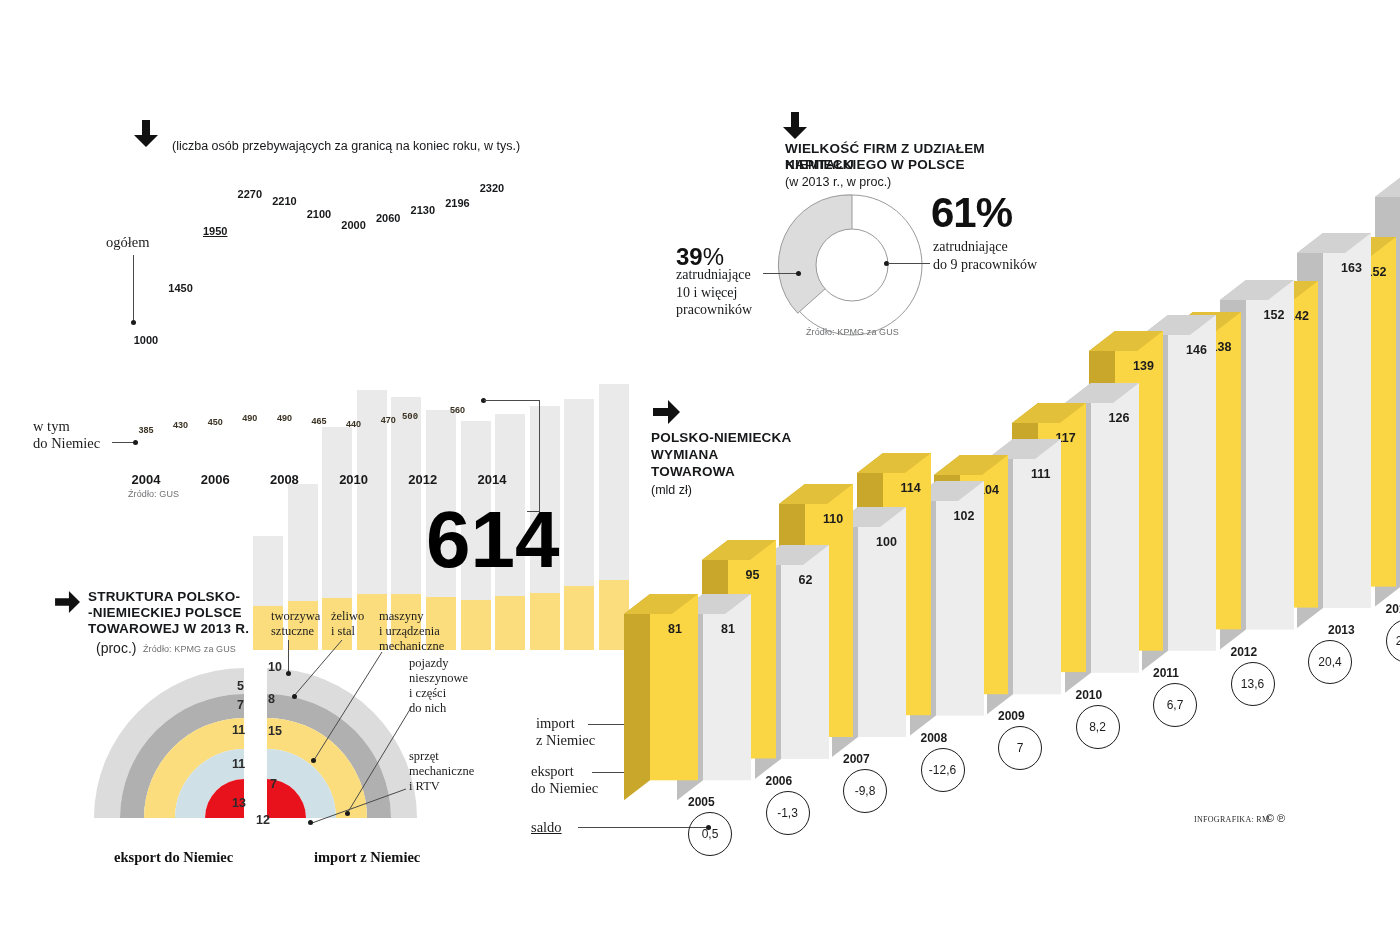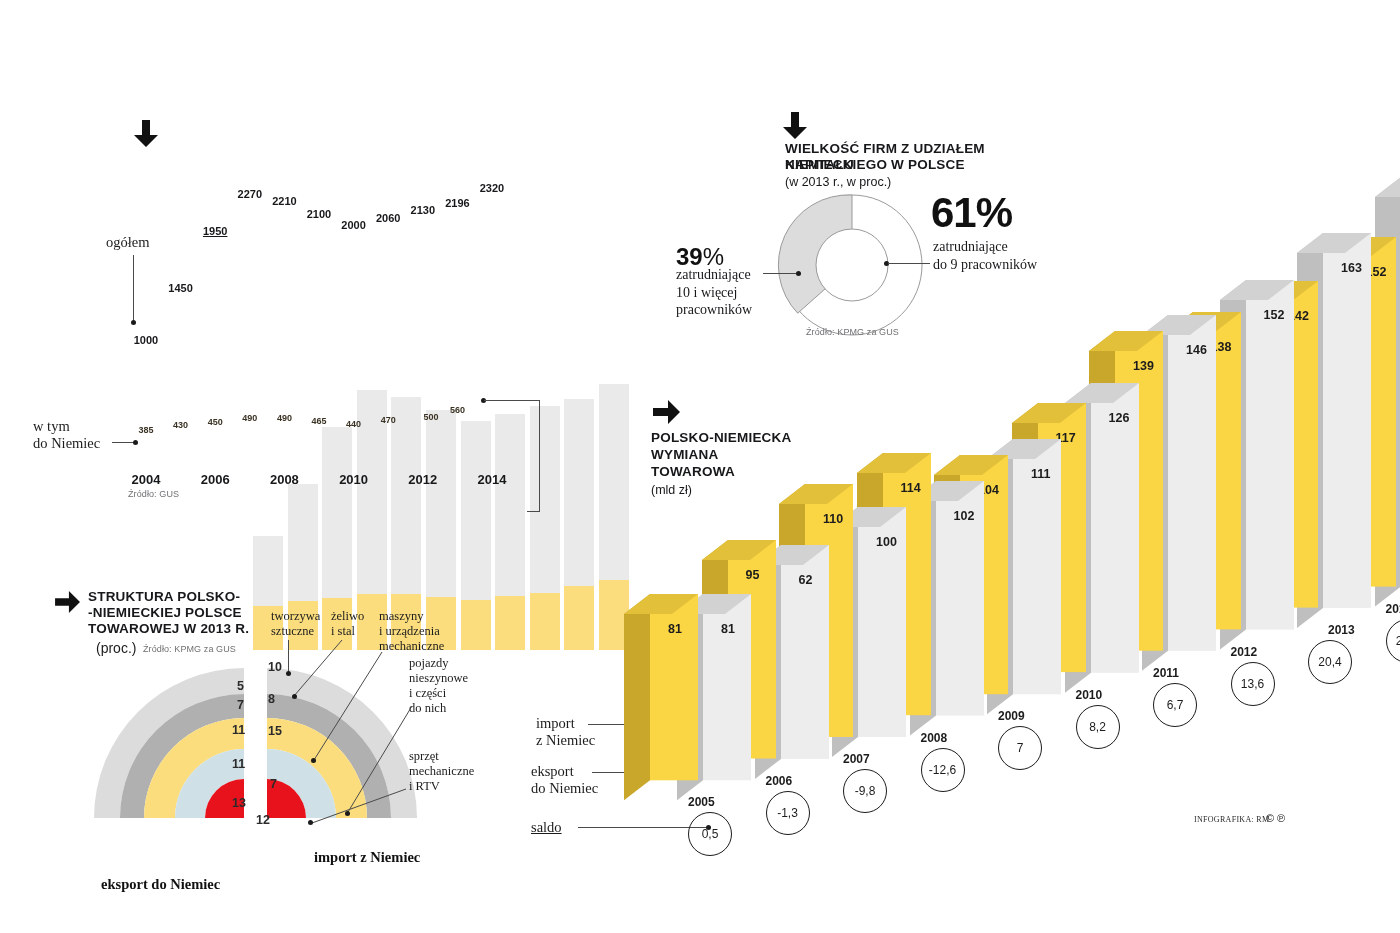--- a/index.html
+++ b/index.html
@@ -99,20 +99,21 @@
 </head>
 <body>
 
 <div class="stage">
 
   <div class="abs" style="left:133px; top:120px;">
     <svg class="arrow-down" width="26" height="28" viewBox="0 0 26 28">
       <path d="M9 0 H17 V15 H25 L13 27 L1 15 H9 Z" fill="#111"></path>
     </svg>
   </div>
+  <div class="abs hdr-sub" style="left:172px; top:139px; width:420px;">(liczba osób przebywających za granicą na koniec roku, w tys.)</div>
 
   <div id="emig-plot" style="left:122px; top:185px; width:420px; height:280px;">
       <div class="abs" style="left: 131px; top: 350.5px; width: 30px; height: 114.5px;">
         <div class="e-total" style="height: 114.5px;"></div>
         <div class="e-de" style="height: 44.0825px;"></div>
       </div>
       <div class="abs" style="left: 165.6px; top: 298.975px; width: 30px; height: 166.025px;">
         <div class="e-total" style="height: 166.025px;"></div>
         <div class="e-de" style="height: 49.235px;"></div>
       </div>
@@ -164,20 +165,21 @@
   </div>
   <div class="abs leader" style="left:112px; top:442px; width:22px; height:1px;"></div>
   <div class="abs dot" style="left:133px; top:440px;"></div>
 
   <div class="abs src" style="left:128px; top:489px;">Źródło: GUS</div>
 
   <div class="abs dot" style="left:481px; top:398px;"></div>
   <div class="abs leader" style="left:484px; top:400px; width:56px; height:1px;"></div>
   <div class="abs leader" style="left:539px; top:400px; width:1px; height:112px;"></div>
   <div class="abs leader" style="left:527px; top:511px; width:13px; height:1px;"></div>
+  <div class="abs big614" style="left:426px; top:500px;">614</div>
 
   <div class="abs" style="left:782px; top:112px;">
     <svg class="arrow-down" width="26" height="28" viewBox="0 0 26 28">
       <path d="M9 0 H17 V15 H25 L13 27 L1 15 H9 Z" fill="#111"></path>
     </svg>
   </div>
   <div class="abs hdr-title" style="left:785px; top:141px; width:270px;">WIELKOŚĆ FIRM Z UDZIAŁEM KAPITAŁU</div>
   <div class="abs hdr-title" style="left:785px; top:157px; width:270px;">NIEMIECKIEGO W POLSCE</div>
   <div class="abs hdr-sub" style="left:785px; top:175px;">(w 2013 r., w proc.)</div>
 
@@ -261,21 +263,21 @@
       <path d="M -100 0 A 100 100 0 0 1 0 -100 L 0 -69 A 69 69 0 0 0 -69 0 Z" fill="#fbdd7e"></path>
       <path d="M -69 0 A 69 69 0 0 1 0 -69 L 0 -39 A 39 39 0 0 0 -39 0 Z" fill="#cfe0e6"></path>
       <path d="M -39 0 A 39 39 0 0 1 0 -39 L 0 0 Z" fill="#e8121d"></path>
     </g>
   </svg>
   <div class="ring-num" style="left:237px; top:679px;">5</div>
   <div class="ring-num" style="left:237px; top:698px;">7</div>
   <div class="ring-num" style="left:232px; top:723px;">11</div>
   <div class="ring-num" style="left:232px; top:757px;">11</div>
   <div class="ring-num" style="left:232px; top:796px;">13</div>
-  <div class="abs semi-cap" style="left:101px; top:849px;margin-top:27px;">eksport do Niemiec</div>
+  <div class="abs semi-cap" style="left:114px; top:849px;">eksport do Niemiec</div>
 
   <svg class="abs" style="left:263px; top:668px;" width="160" height="152" viewBox="0 0 160 152">
     <g transform="translate(4,150)">
       <path d="M 150 0 A 150 150 0 0 0 0 -150 L 0 -124 A 124 124 0 0 1 124 0 Z" fill="#dcdcdc"></path>
       <path d="M 124 0 A 124 124 0 0 0 0 -124 L 0 -100 A 100 100 0 0 1 100 0 Z" fill="#b0b0b0"></path>
       <path d="M 100 0 A 100 100 0 0 0 0 -100 L 0 -69 A 69 69 0 0 1 69 0 Z" fill="#fbdd7e"></path>
       <path d="M 69 0 A 69 69 0 0 0 0 -69 L 0 -39 A 39 39 0 0 1 39 0 Z" fill="#cfe0e6"></path>
       <path d="M 39 0 A 39 39 0 0 0 0 -39 L 0 0 Z" fill="#e8121d"></path>
     </g>
   </svg>
@@ -351,21 +353,21 @@
     <div class="e-de-lab" style="left: 269.4px; top: 412.895px;">490</div>
     <div class="e-year" style="left: 254.4px; top: 472px;">2008</div>
     <div class="e-tot-lab" style="left: 289px; top: 207.55px;">2100</div>
     <div class="e-de-lab" style="left: 304px; top: 415.757px;">465</div>
     <div class="e-tot-lab" style="left: 323.6px; top: 219px;">2000</div>
     <div class="e-de-lab" style="left: 338.6px; top: 418.62px;">440</div>
     <div class="e-year" style="left: 323.6px; top: 472px;">2010</div>
     <div class="e-tot-lab" style="left: 358.2px; top: 212.13px;">2060</div>
     <div class="e-de-lab" style="left: 373.2px; top: 415.185px;">470</div>
     <div class="e-tot-lab" style="left: 392.8px; top: 204.115px;">2130</div>
-    <div class="e-de-lab" style="left: 416px; top: 411.75px;">500</div>
+    <div class="e-de-lab" style="left: 395px; top: 411.75px; font-family: Liberation Mono, monospace;">500</div>
     <div class="e-year" style="left: 392.8px; top: 472px;">2012</div>
     <div class="e-tot-lab" style="left: 427.4px; top: 196.558px;">2196</div>
     <div class="e-de-lab" style="left: 442.4px; top: 404.88px;">560</div>
     <div class="e-tot-lab" style="left: 462px; top: 182.36px;">2320</div>
     <div class="e-year" style="left: 462px; top: 472px;">2014</div>
     <svg class="abs bar3d" width="78" height="433.4" style="left: 1374.5px; top: 177.1px;">
       <path d="M 0 20 L 26 0 L 26 409.4 L 0 429.4 Z" fill="#bfbfbf"></path>
       <rect x="26" y="0" width="48" height="409.4" fill="#ededed"></rect>
       <path d="M 0 20 L 26 0 L 74 0 L 48 20 Z" fill="#d2d2d2"></path>
     </svg>

